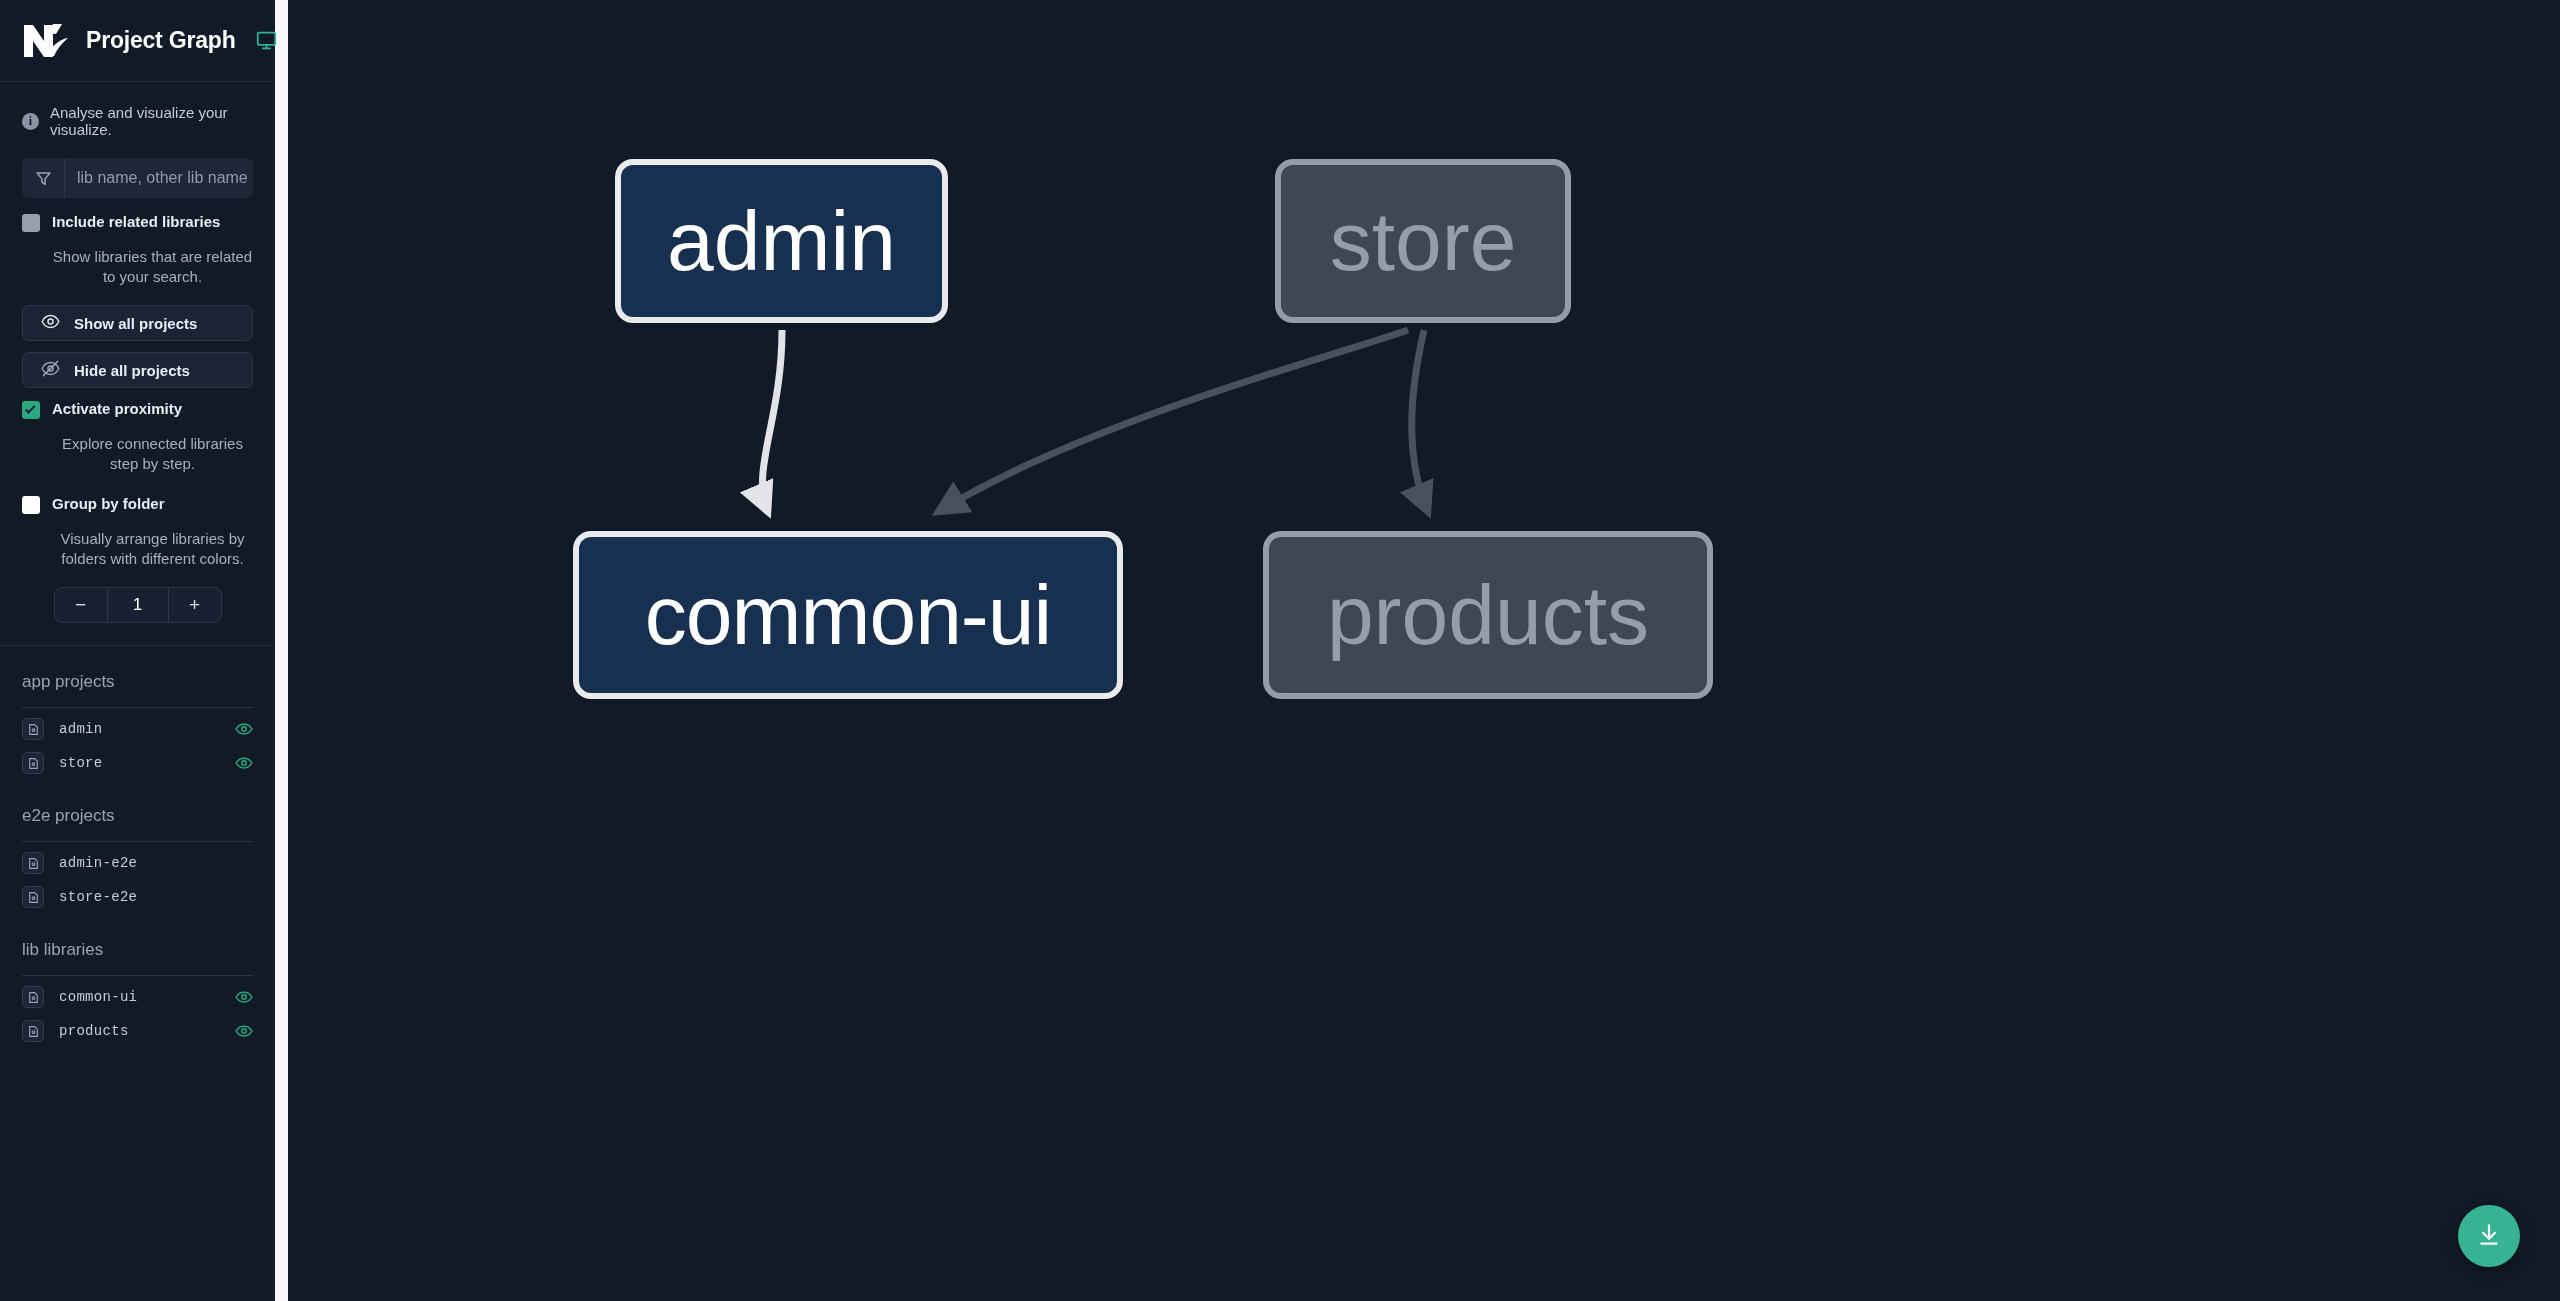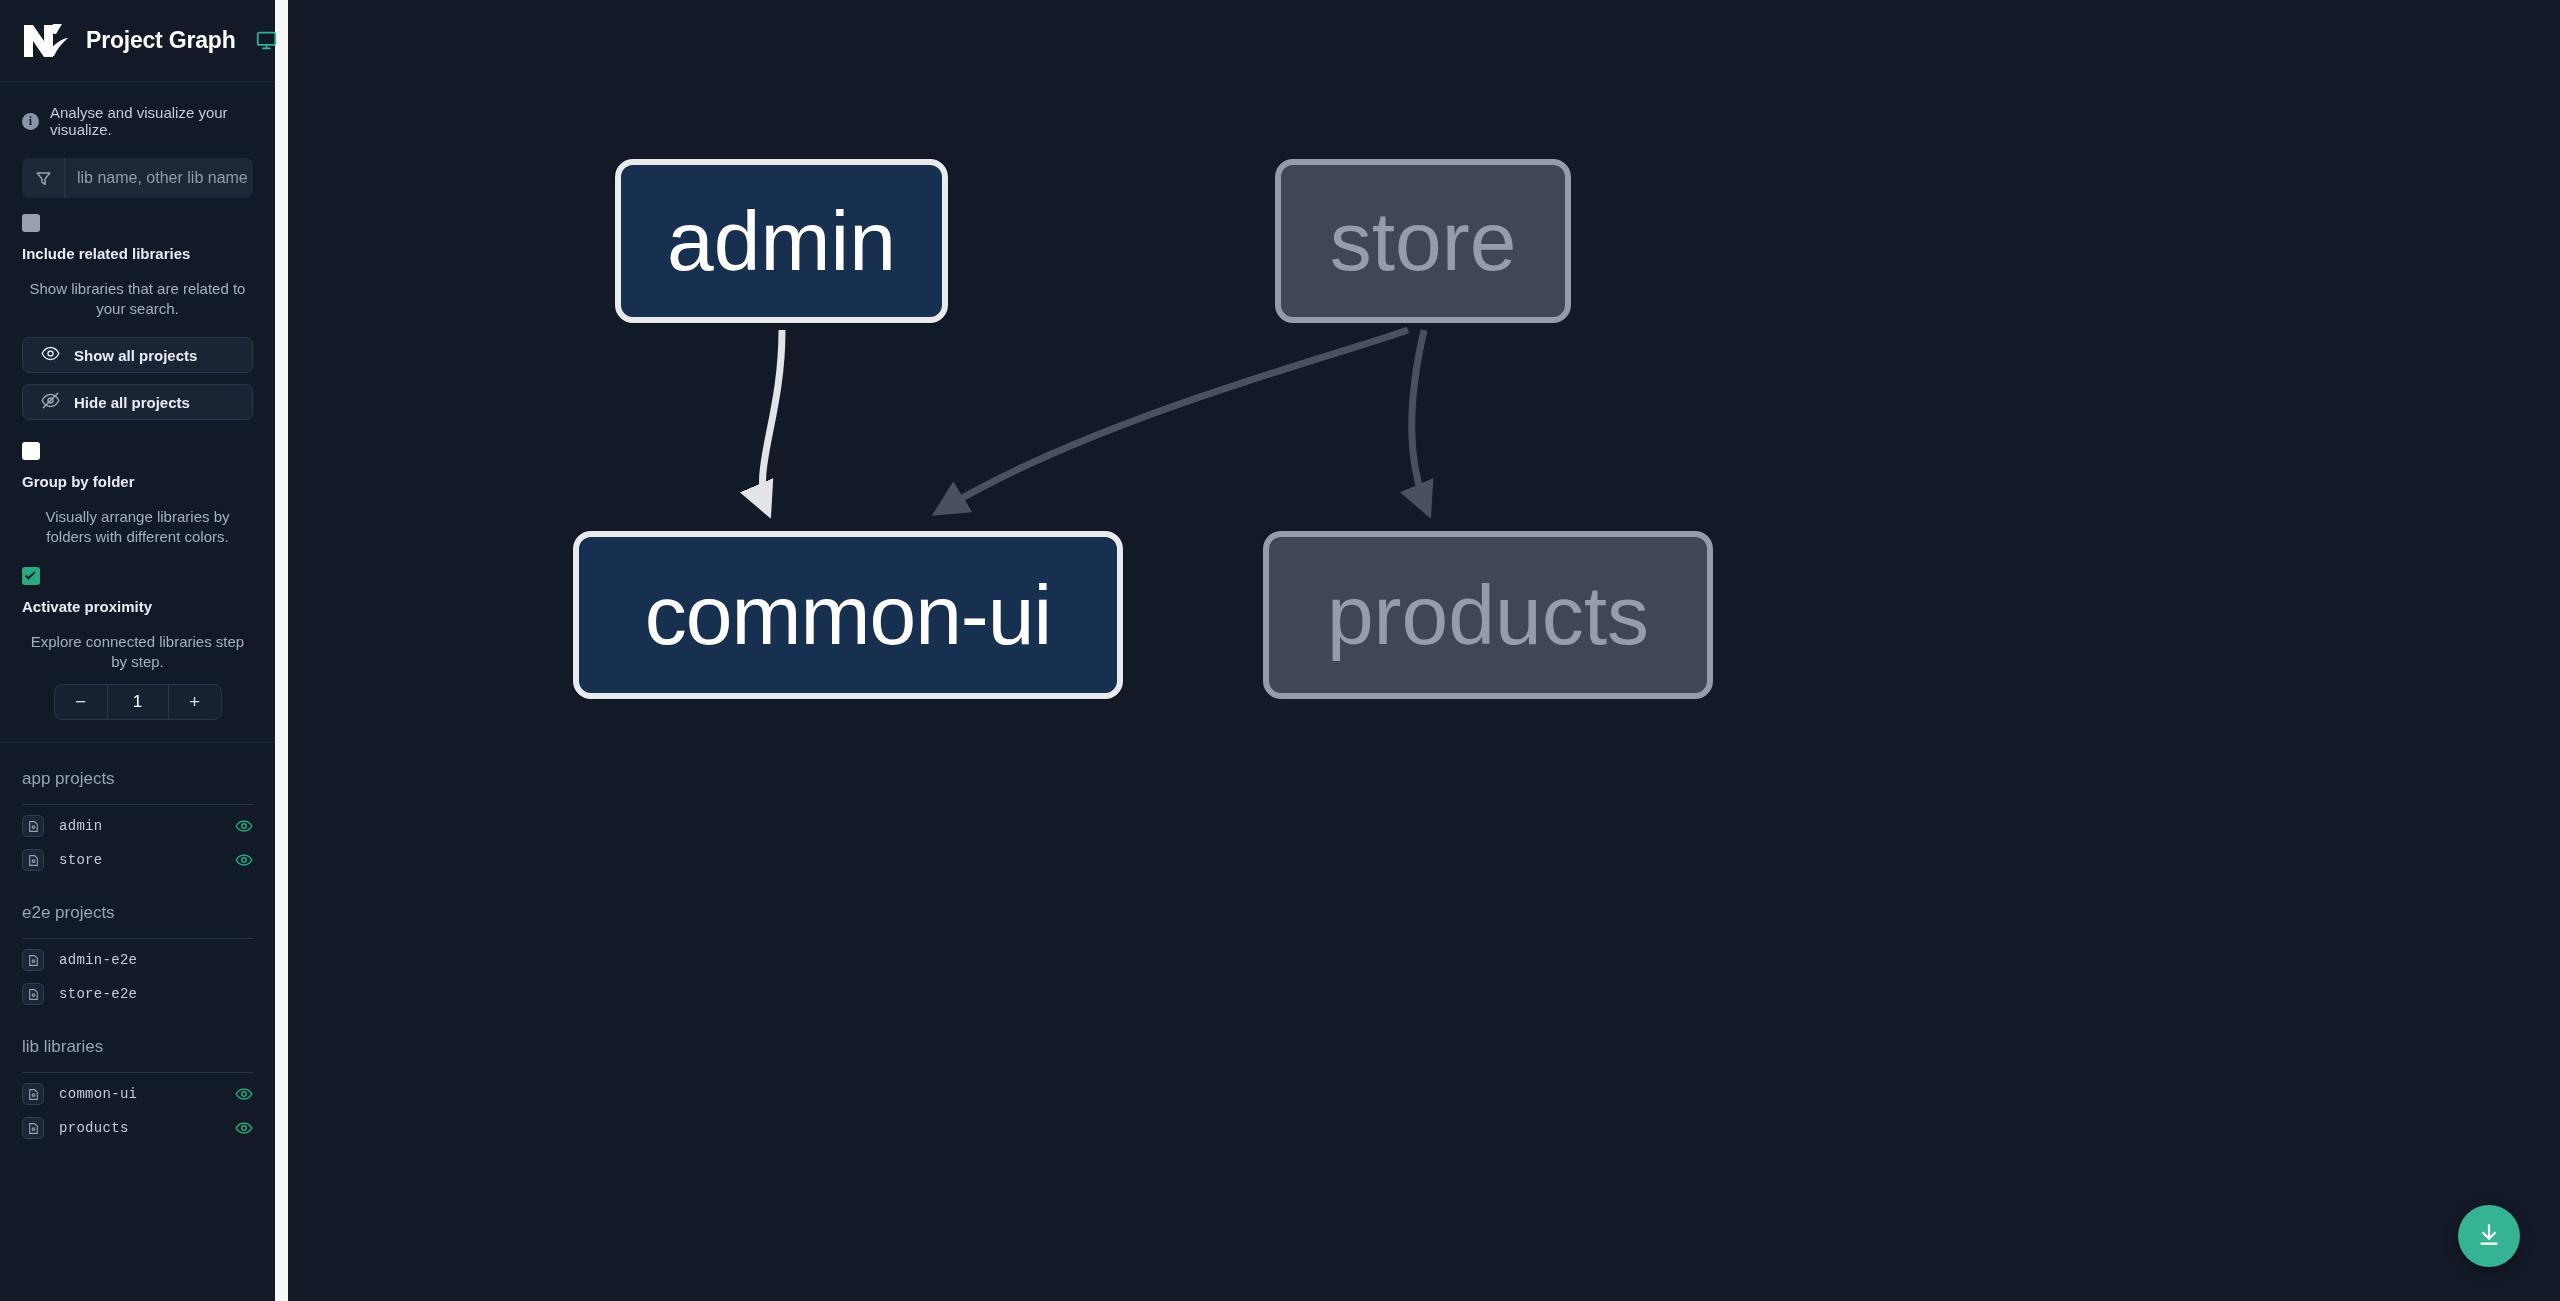--- a/index.html
+++ b/index.html
@@ -59,21 +59,21 @@
     width:43px;flex:0 0 43px;display:flex;align-items:center;justify-content:center;
     border-right:1px solid #2c3649;
   }
   .search-input{
     flex:1;background:transparent;border:0;outline:none;
     color:#cfd6e2;font-size:16px;font-family:"Liberation Sans",sans-serif;
     padding:16px 12px;
   }
   .search-input::placeholder{color:#919bab;}
 
-  .opt-row{display:flex;gap:12px;margin-bottom:18px;flex-direction:column;}
+  .opt-row{display:flex;gap:12px;margin-bottom:18px;}
   .cbox{
     width:18px;height:18px;flex:0 0 18px;margin-top:2px;border-radius:3px;
     display:flex;align-items:center;justify-content:center;
   }
   .cbox.grey{background:#98a0ad;}
   .cbox.white{background:#ffffff;}
   .cbox.green{background:#2aa97e;}
   .cbox .tick{
     display:block;width:10px;height:5px;
     border-left:2.5px solid #10243c;border-bottom:2.5px solid #10243c;
@@ -229,35 +229,35 @@
         <span>
           <svg viewBox="0 0 24 24" width="19" height="19" fill="none" stroke="#9aa4b4" stroke-width="1.8">
             <path d="M1.5 12 C4 7 8 4.5 12 4.5 S20 7 22.5 12 C20 17 16 19.5 12 19.5 S4 17 1.5 12 z"></path>
             <circle cx="12" cy="12" r="3.2"></circle>
             <line x1="3" y1="21" x2="21" y2="3" stroke-linecap="round"></line>
           </svg>
         </span>
         <span>Hide all projects</span>
       </button>
 
+      <div class="opt-row" style="margin-bottom:0">
+        <span class="cbox green">
+          <span class="tick"></span>
+        </span>
+        <span class="opt-txt">
+          <span class="opt-label">Activate proximity</span>
+          <span class="opt-desc" style="display:block">Explore connected libraries step by step.</span>
+        </span>
+      </div>
+
       <div class="opt-row" style="margin-top:20px">
         <span class="cbox white"></span>
         <span class="opt-txt">
           <span class="opt-label">Group by folder</span>
           <span class="opt-desc" style="display:block">Visually arrange libraries by folders with different colors.</span>
-        </span>
-      </div>
-
-      <div class="opt-row" style="margin-bottom:0">
-        <span class="cbox green">
-          <span class="tick"></span>
-        </span>
-        <span class="opt-txt">
-          <span class="opt-label">Activate proximity</span>
-          <span class="opt-desc" style="display:block">Explore connected libraries step by step.</span>
         </span>
       </div>
 
       <div class="stepper">
         <div class="stepper-inner">
           <button class="step-btn minus">−</button>
           <span class="step-val">1</span>
           <button class="step-btn plus">+</button>
         </div>
       </div>

